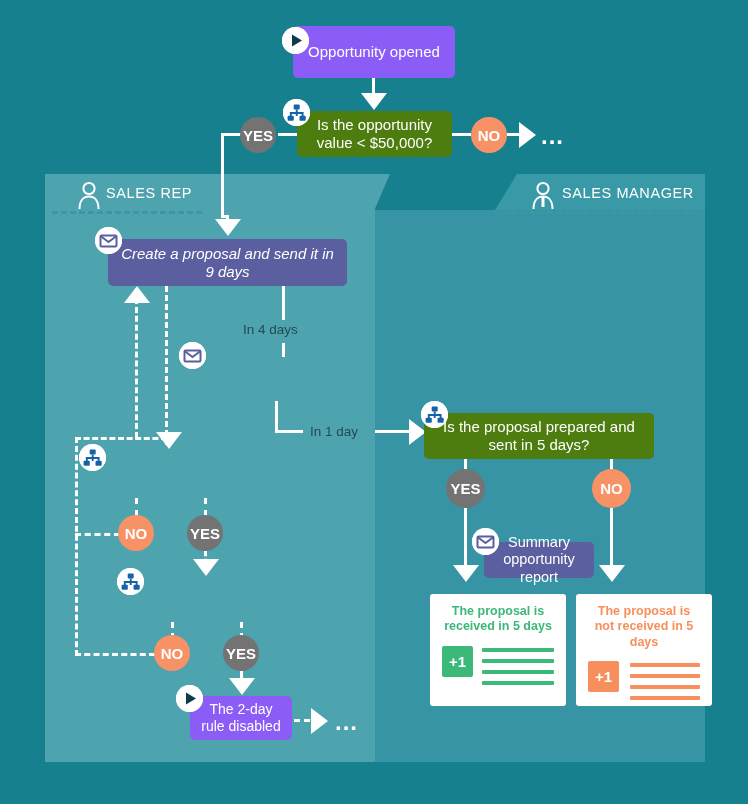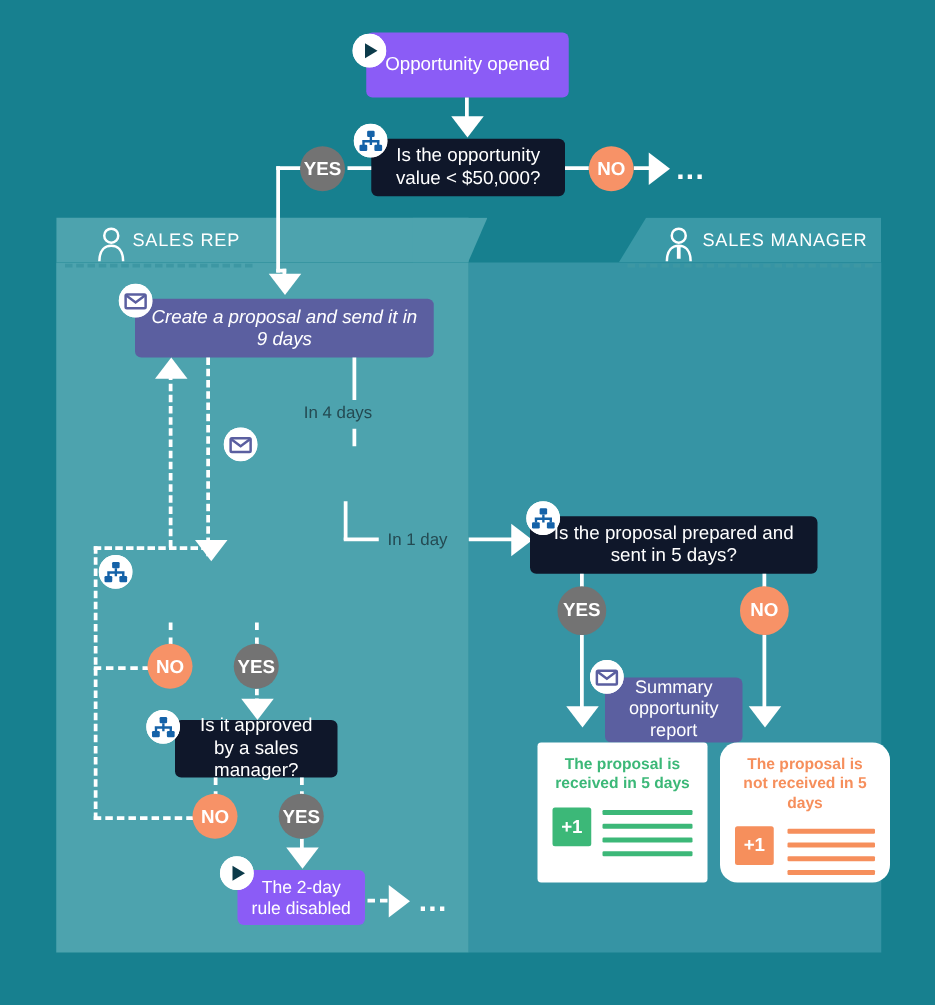--- a/index.html
+++ b/index.html
@@ -35,21 +35,21 @@
   .dash-rep{left:52px;top:211px;width:150px;}
   .dash-mgr{left:502px;top:211px;width:196px;}
 
   
   .node{
     position:absolute;border-radius:5px;color:#fff;display:flex;
     align-items:center;justify-content:center;text-align:center;
     line-height:1.18;font-size:15px;box-sizing:border-box;padding:6px 10px;
   }
   .n-dark{background:#8b5cf6;}
-  .n-blue{background:#0f172a;justify-content:flex-end;}
+  .n-blue{background:#4d7c0f;justify-content:flex-end;}
   .n-purple{background:#5b5fa0;font-style:italic;}
   .n-purple.plain{font-style:normal;}
 
   .badge{
     position:absolute;width:27px;height:27px;border-radius:50%;background:#fff;
     display:flex;align-items:center;justify-content:center;z-index:6;
   }
   .badge svg{display:block;}
 
   .pill{
@@ -215,23 +215,20 @@
   <div class="dl-v" style="left:204px;top:551px;height:13px;"></div>
   <div class="arrow-d" style="left:193px;top:559px;"></div>
 
   <div class="dl-h" style="left:75px;top:437px;width:92px;"></div>
   <div class="dl-v" style="left:75px;top:437px;height:219px;"></div>
   <div class="dl-h" style="left:75px;top:533px;width:45px;"></div>
   <div class="dl-h" style="left:75px;top:653px;width:80px;"></div>
   <div class="dl-v" style="left:135px;top:298px;height:140px;"></div>
   <div class="arrow-u" style="left:124px;top:286px;"></div>
 
-  <div class="node n-blue" style="left:140px;top:576px;width:130px;height:46px;">
-    <span>Is it approved by a sales manager?</span>
-  </div>
   <div class="badge" style="left:117px;top:568px;">
     <svg viewBox="0 0 27 27" width="27" height="27">
       <circle cx="13.5" cy="13.5" r="13.5" fill="#fff"></circle>
       <rect x="10.7" y="5.5" width="6" height="5" rx="1" fill="#1562a8"></rect>
       <path d="M13.7 10.5 L13.7 14 M6.8 14 L20.6 14 M7.8 14 L7.8 17 M19.6 14 L19.6 17 M13.7 14 L13.7 17" stroke="#1562a8" stroke-width="1.9" fill="none"></path>
       <rect x="4.6" y="16.8" width="6.2" height="5" rx="1" fill="#1562a8"></rect>
       <rect x="16.5" y="16.8" width="6.2" height="5" rx="1" fill="#1562a8"></rect>
     </svg>
   </div>
 
@@ -279,21 +276,21 @@
   <div class="ln vl" style="left:464px;top:508px;height:63px;"></div>
   <div class="arrow-d" style="left:453px;top:565px;"></div>
 
   <div class="ln vl" style="left:610px;top:459px;height:12px;"></div>
   <div class="pill pill-no" style="left:592px;top:469px;width:39px;height:39px;">
     <span>NO</span>
   </div>
   <div class="ln vl" style="left:610px;top:508px;height:63px;"></div>
   <div class="arrow-d" style="left:599px;top:565px;"></div>
 
-  <div class="node n-purple plain" style="left:484px;top:542px;width:110px;height:52px;font-size:14.5px;">
+  <div class="node n-purple plain" style="left:484px;top:542px;width:110px;height:36px;font-size:14.5px;">
     <span>Summary opportunity report</span>
   </div>
   <div class="badge" style="left:472px;top:528px;">
     <svg viewBox="0 0 27 27" width="27" height="27">
       <circle cx="13.5" cy="13.5" r="13.5" fill="#fff"></circle>
       <rect x="5.5" y="8.5" width="16" height="11" rx="1" fill="none" stroke="#5b5fa0" stroke-width="2"></rect>
       <path d="M5.8 9.2 L13.5 15 L21.2 9.2" fill="none" stroke="#5b5fa0" stroke-width="2"></path>
     </svg>
   </div>
 
@@ -303,21 +300,21 @@
       <div class="plus p-green">+1</div>
       <div class="bars">
         <div class="bar b-green"></div>
         <div class="bar b-green"></div>
         <div class="bar b-green"></div>
         <div class="bar b-green"></div>
       </div>
     </div>
   </div>
 
-  <div class="card" style="left:544px;top:594px;width:136px;height:112px;border-radius:14px;">
+  <div class="card" style="left:544px;top:594px;width:136px;height:112px;">
     <div class="card-title t-orange">The proposal is not received in 5 days</div>
     <div class="card-body">
       <div class="plus p-orange">+1</div>
       <div class="bars offset">
         <div class="bar b-orange"></div>
         <div class="bar b-orange"></div>
         <div class="bar b-orange"></div>
         <div class="bar b-orange"></div>
       </div>
     </div>

